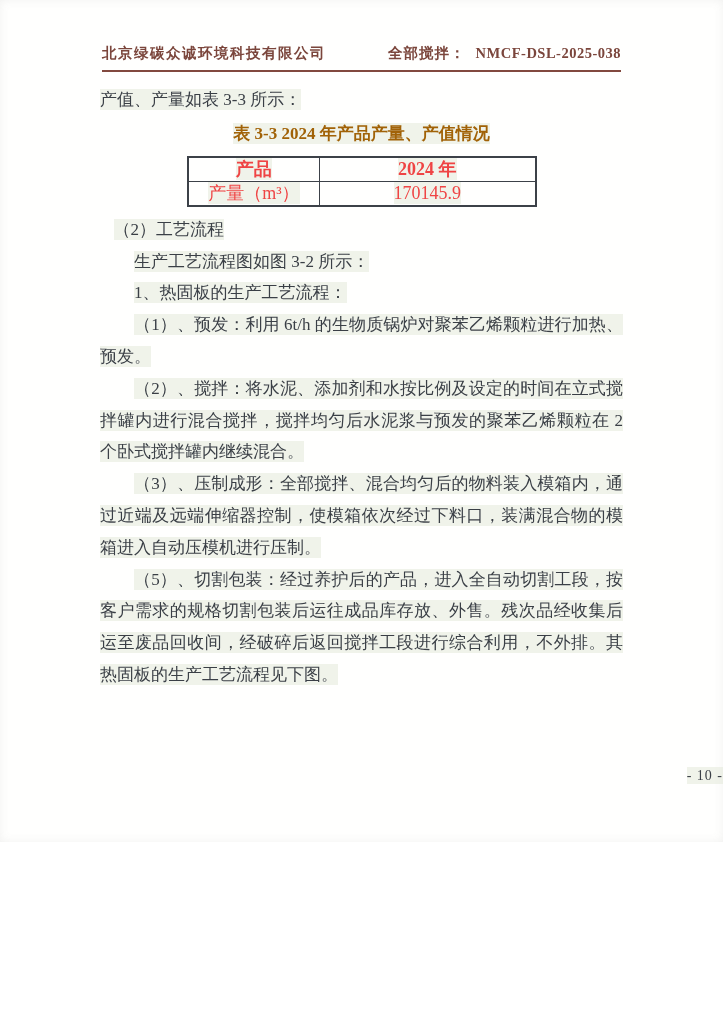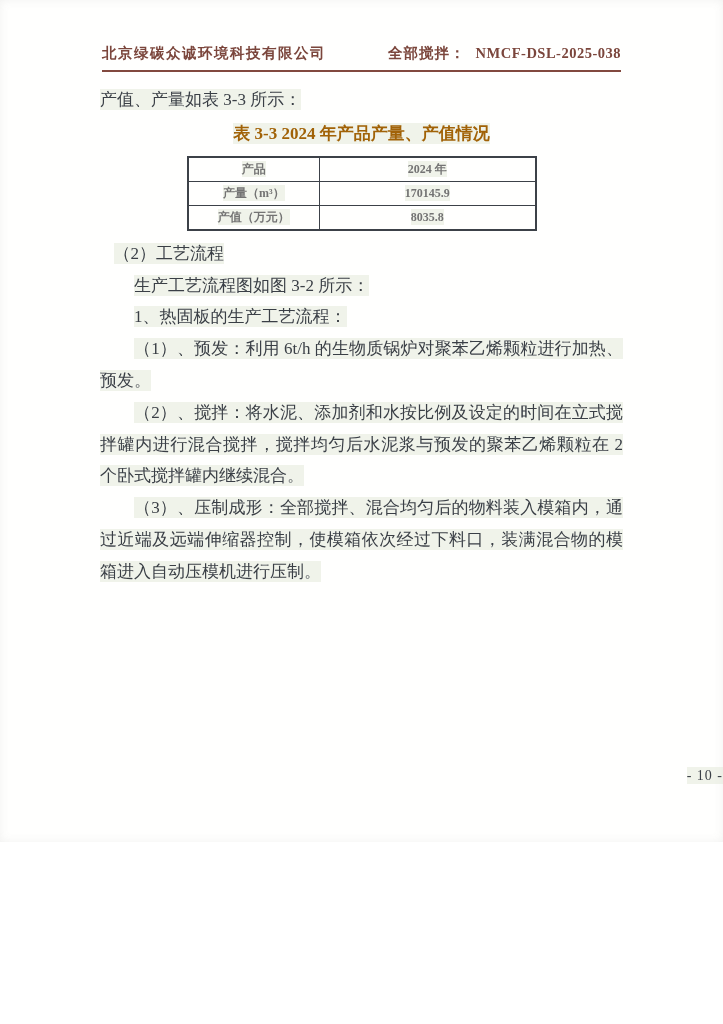--- a/index.html
+++ b/index.html
@@ -63,29 +63,29 @@
     font-weight: bold;
     color: #a16207;
     text-align: center;
     line-height: 26px;
     text-indent: 0;
   }
   table.prod-table {
     width: 350px;
     margin: 0 auto 7px auto;
     border-collapse: collapse;
-    font-size: 12px;
-    color: #737373;
+    font-size: 18px;
+    color: #ef4444;
   }
   table.prod-table th, table.prod-table td {
     border: 1px solid #3c4148;
     text-align: center;
     padding: 2.5px 4px;
     line-height: 18px;
-    font-weight: bold;
+    font-weight: normal;
   }
   table.prod-table tr.head th { font-weight: bold; }
   table.prod-table { border: 2px solid #3c4148; }
   table.prod-table col.c1 { width: 38%; }
   table.prod-table col.c2 { width: 62%; }
   
   .doc-footer {
     position: absolute;
     bottom: 58px;
     left: 0;
@@ -121,36 +121,33 @@
         </colgroup>
       <tbody>
           <tr class="head">
         <th><span class="hl">产品</span></th>
         <th><span class="hl">2024 年</span></th>
       </tr>
       <tr>
         <td><span class="hl">产量（m³）</span></td>
         <td><span class="hl">170145.9</span></td>
       </tr>
-      <tr>
-        <td><span class="hl">产值（万元）</span></td>
-        <td><span class="hl">8035.8</span></td>
-      </tr>
     </tbody>
       </table>
 
     <p class="indent-08"><span class="hl">（2）工艺流程</span></p>
 
     <p class="indent-2"><span class="hl">生产工艺流程图如图 3-2 所示：</span></p>
 
     <p class="indent-2"><span class="hl">1、热固板的生产工艺流程：</span></p>
 
     <p class="para"><span class="hl">（1）、预发：利用 6t/h 的生物质锅炉对聚苯乙烯颗粒进行加热、预发。</span></p>
     <p class="para"><span class="hl">（2）、搅拌：将水泥、添加剂和水按比例及设定的时间在立式搅拌罐内进行混合搅拌，搅拌均匀后水泥浆与预发的聚苯乙烯颗粒在 2 个卧式搅拌罐内继续混合。</span></p>
     <p class="para"><span class="hl">（3）、压制成形：全部搅拌、混合均匀后的物料装入模箱内，通过近端及远端伸缩器控制，使模箱依次经过下料口，装满混合物的模箱进入自动压模机进行压制。</span></p>
+    <p class="para"><span class="hl">（5）、切割包装：经过养护后的产品，进入全自动切割工段，按客户需求的规格切割包装后运往成品库存放、外售。残次品经收集后运至废品回收间，经破碎后返回搅拌工段进行综合利用，不外排。其热固板的生产工艺流程见下图。</span></p>
 
   </main>
 
   <footer class="doc-footer">
     <span class="hl">- 10 -</span>
   </footer>
 
 </div>
 
 </body></html>

